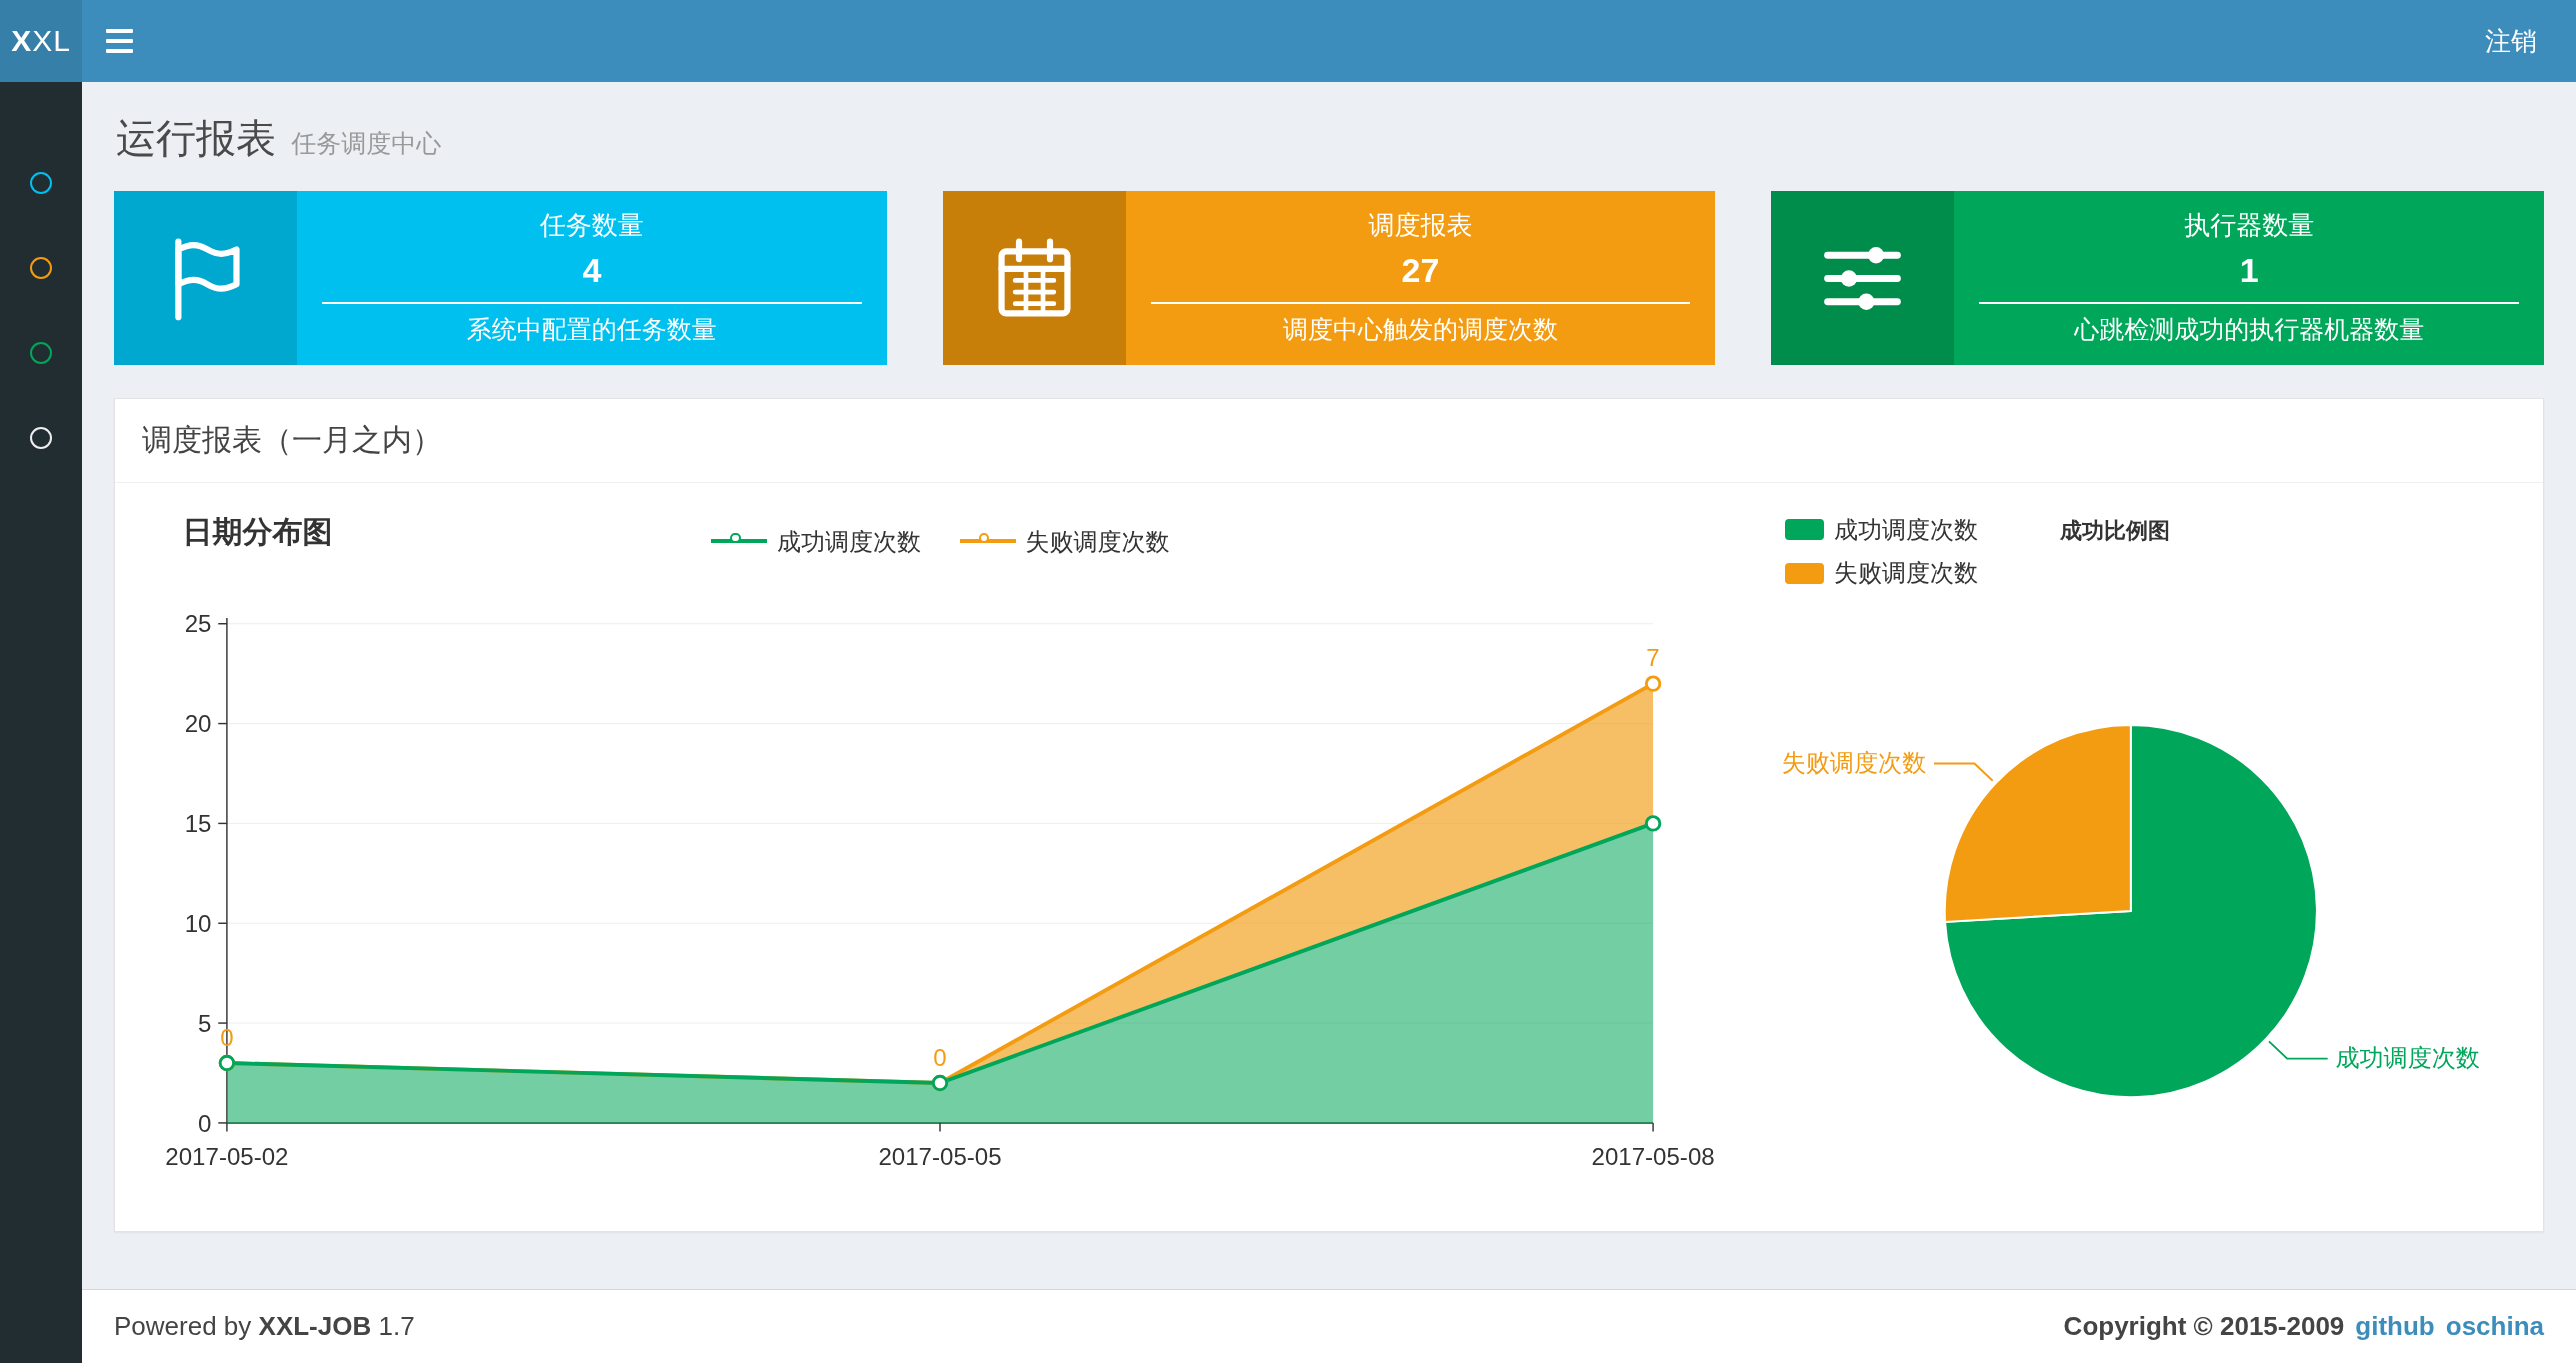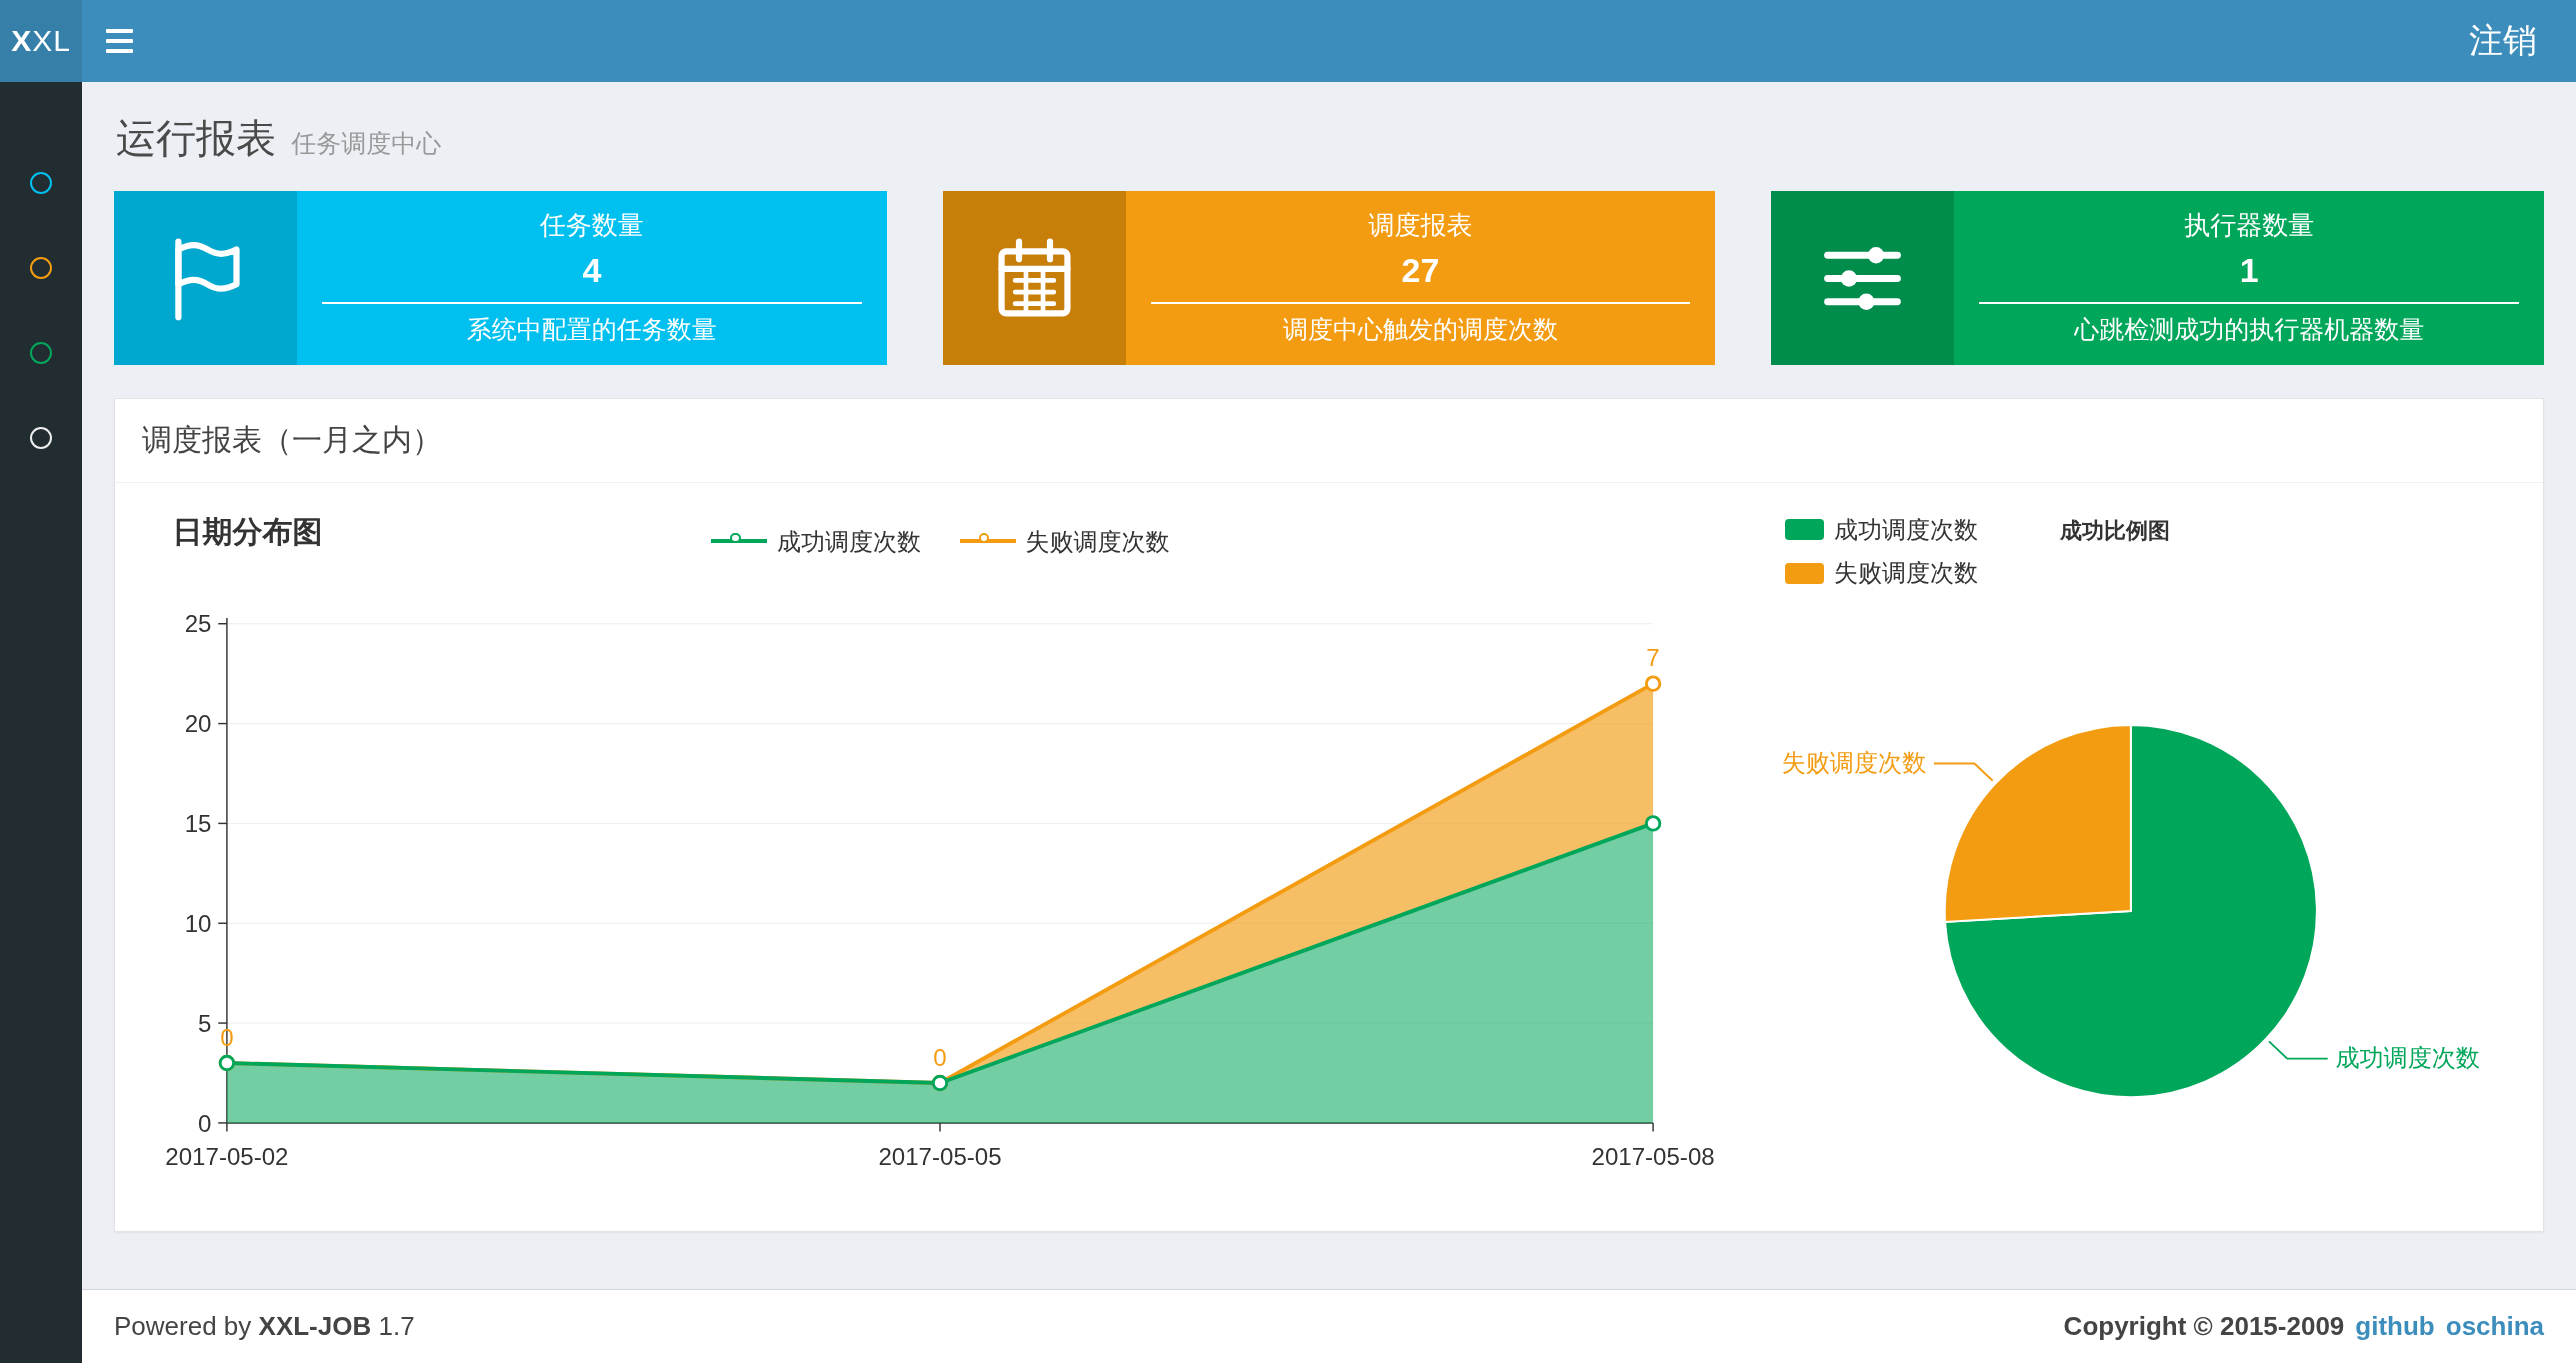--- a/index.html
+++ b/index.html
@@ -8,21 +8,21 @@
 
   
   .navbar { position:absolute; top:0; left:0; right:0; height:82px; display:flex; z-index:10; }
   .logo { width:82px; height:82px; background:#367fa9; color:#fff; display:flex; align-items:center; justify-content:center; font-size:30px; letter-spacing:1px; }
   .logo b { font-weight:700; }
   .logo span { font-weight:300; }
   .nav-rest { flex:1; background:#3c8dbc; display:flex; align-items:center; }
   .hamburger { width:75px; height:82px; display:flex; flex-direction:column; align-items:center; justify-content:center; gap:5.8px; cursor:pointer; }
   .hamburger i { display:block; width:27px; height:3.9px; background:#fff; border-radius:1px; }
   .nav-spacer { flex:1; }
-  .logout { color:#fff; font-size:34px; padding:0 39px; height:82px; display:flex; align-items:center; cursor:pointer; }
+  .logout { color:#fff; font-size:26px; padding:0 39px; height:82px; display:flex; align-items:center; cursor:pointer; }
 
   
   .sidebar { position:absolute; top:82px; left:0; bottom:0; width:82px; background:#222d32; padding-top:58px; }
   .side-item { height:85px; display:flex; align-items:center; justify-content:center; cursor:pointer; }
   .circle-ic { width:22px; height:22px; border:2.9px solid #fff; border-radius:50%; }
 
   
   .main { position:absolute; top:82px; left:82px; right:0; bottom:0; padding:0 32px; }
   .content-header { padding:29px 1.9px 25px 1.9px; }
   .content-header h1 { font-size:40px; font-weight:400; color:#4a4a4a; display:flex; align-items:baseline; gap:15.4px; }
@@ -38,21 +38,21 @@
   .ib-value { font-size:34px; font-weight:700; margin-top:7.7px; }
   .ib-divider { height:1.9px; background:#fff; margin:11.6px 0 9.6px 0; }
   .ib-desc { font-size:25px; }
 
   
   .panel { margin-top:33px; background:#fff; border:1px solid #e3e3e3; box-shadow:0 1px 1.9px rgba(0,0,0,.06); }
   .panel-header { padding:21px 27px; font-size:30px; color:#444; border-bottom:1px solid #f0f0f0; }
   .panel-body { display:flex; padding:13.5px 15.4px 27px 15.4px; }
 
   .line-chart-box { width:1620px; position:relative; }
-  .chart-title { position:absolute; left:42px; top:15.4px; font-size:30px; font-weight:700; color:#333; }
+  .chart-title { position:absolute; left:52px; top:15.4px; font-size:30px; font-weight:700; color:#333; }
   .line-legend { display:flex; justify-content:center; gap:39px; padding-top:23px; height:67px; }
   .lg-item { display:flex; align-items:center; gap:9.6px; cursor:pointer; }
   .lg-marker { width:56px; height:17.4px; position:relative; }
   .lg-marker .line { position:absolute; left:0; right:0; top:6.7px; height:3.9px; }
   .lg-marker .dot { position:absolute; left:19px; top:0; width:10.6px; height:10.6px; border:2.9px solid #000; border-radius:50%; background:#fff; }
   .lg-label { font-size:24px; color:#333; }
 
   .pie-chart-box { flex:1; position:relative; }
   .pie-head { display:flex; align-items:flex-start; padding:17.4px 0 0 35px; height:67px; }
   .pie-legend { display:flex; flex-direction:column; gap:11.6px; }

